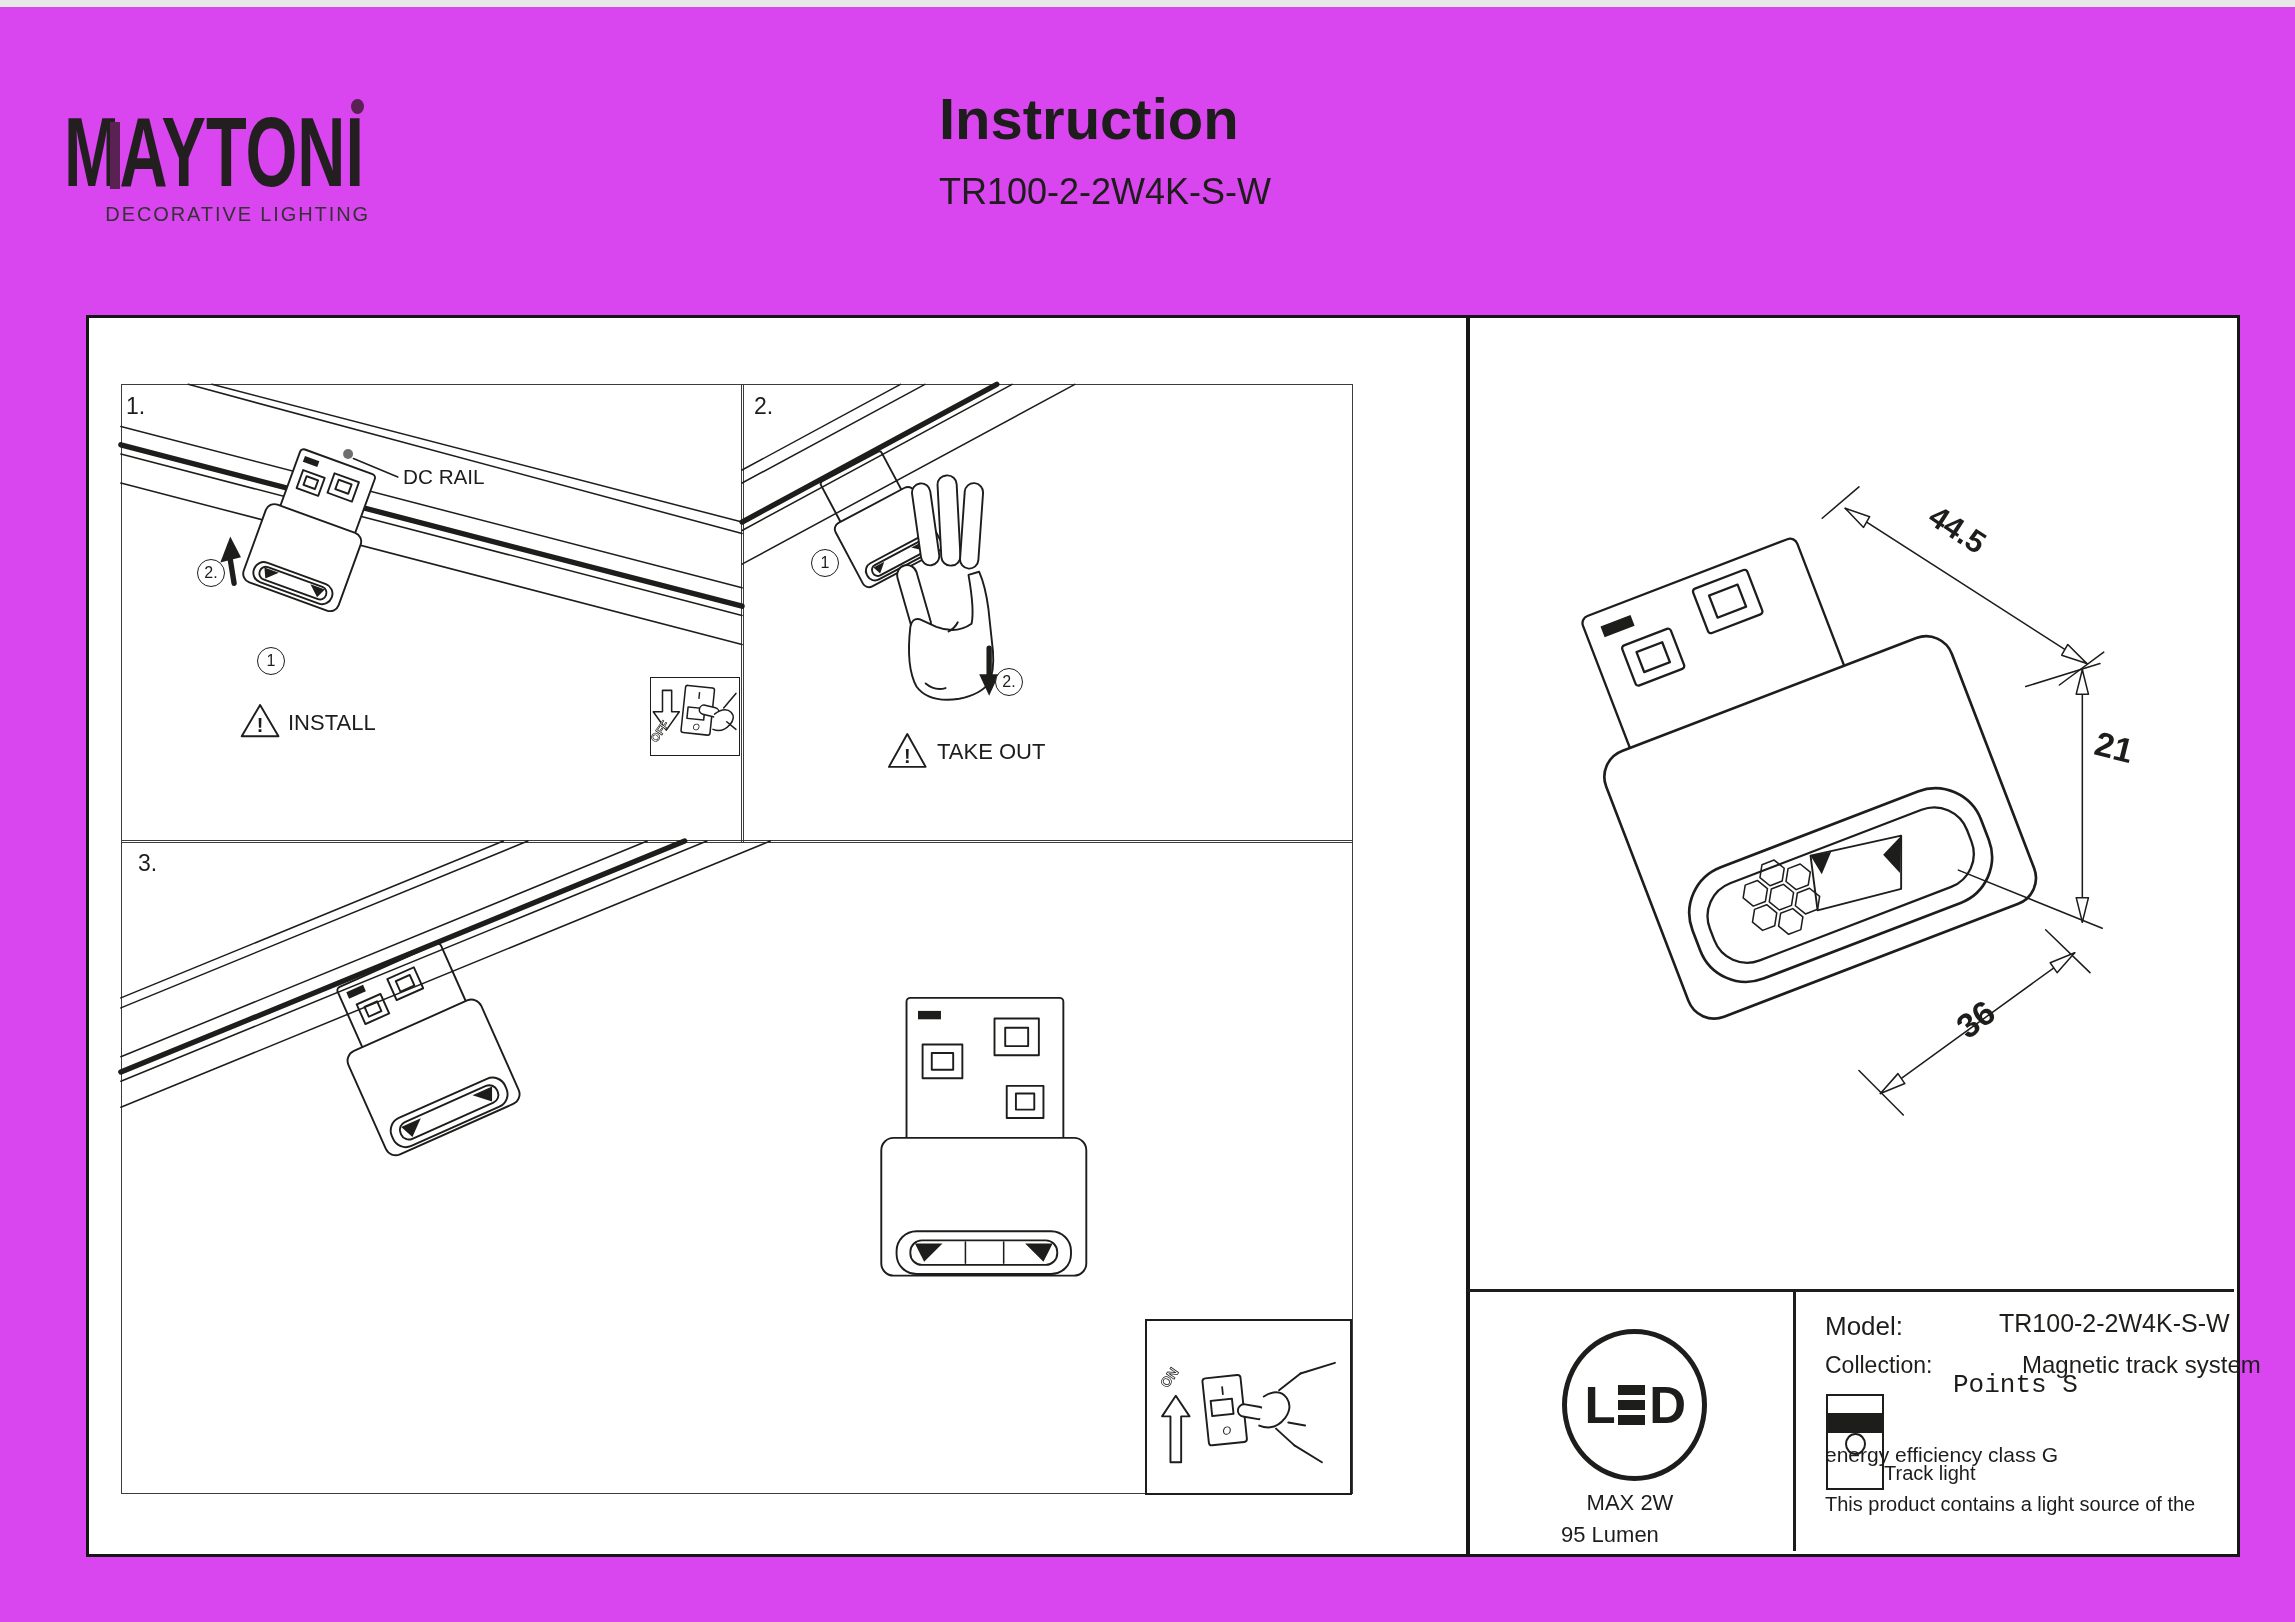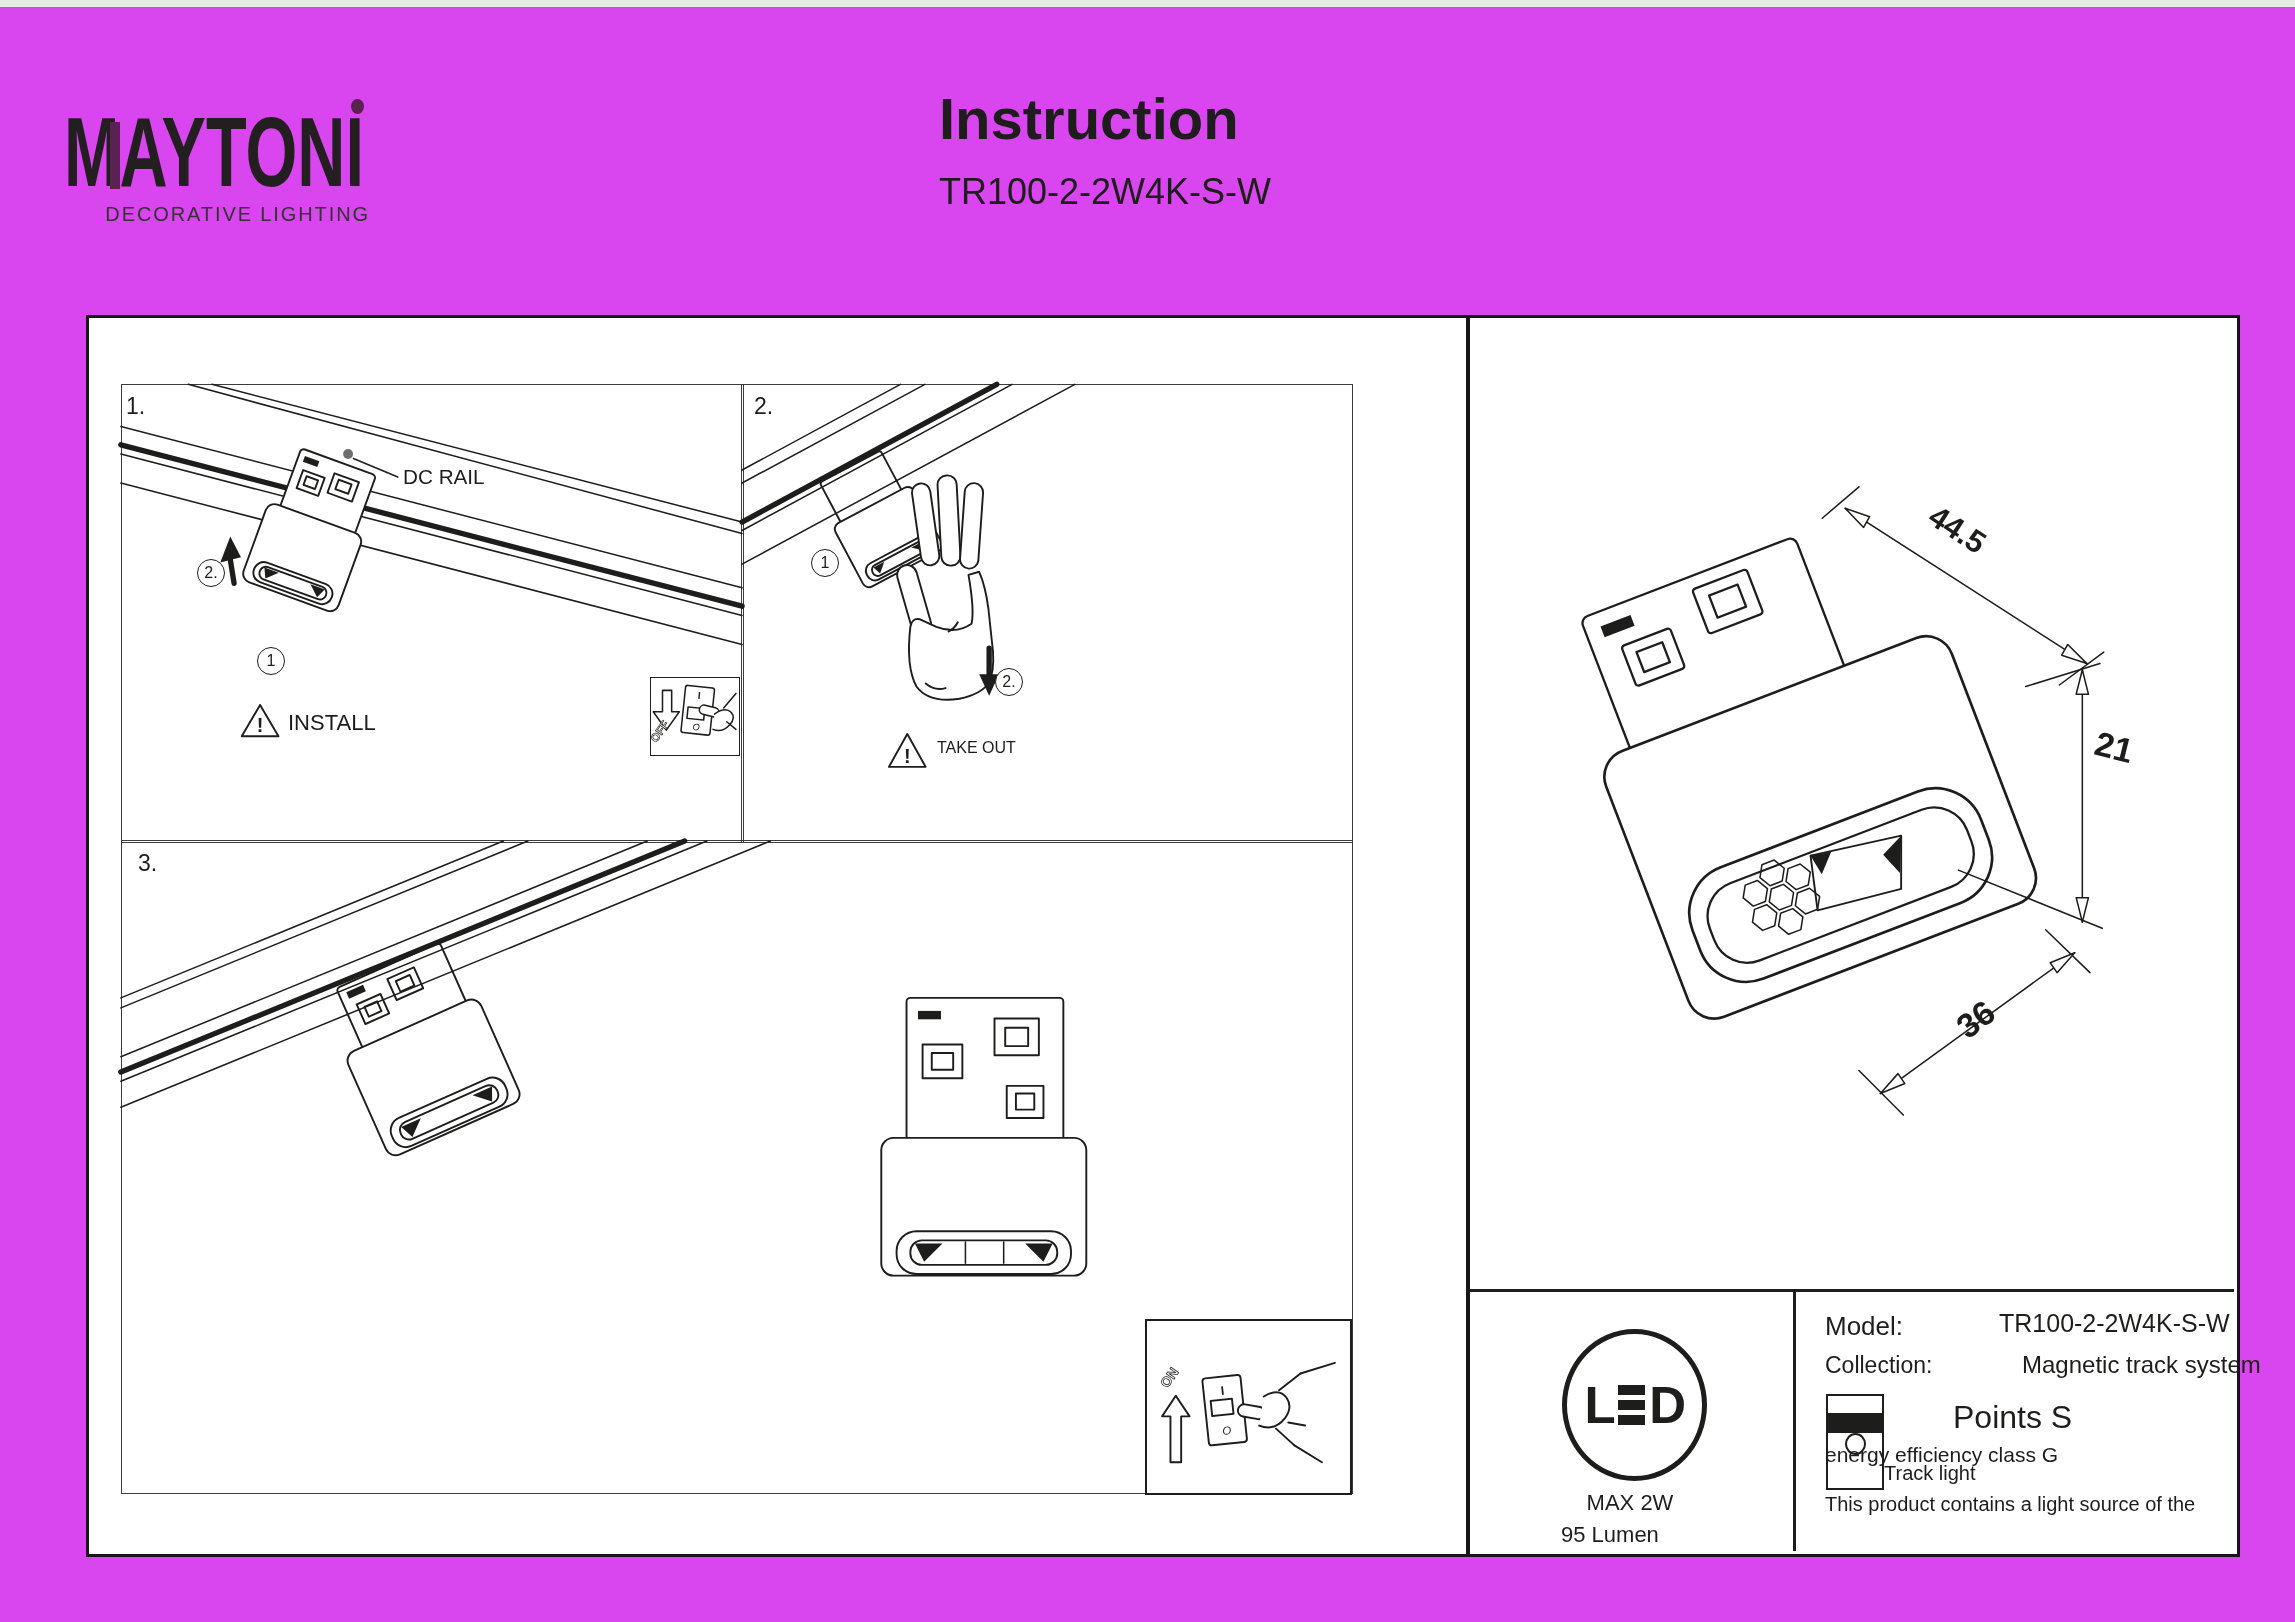--- a/index.html
+++ b/index.html
@@ -276,21 +276,21 @@
   <div class="t" style="left:138px;top:843px;font-size:23px;">3.</div>
 
   <div class="t" style="left:403px;top:458px;font-size:20.7px;">DC RAIL</div>
 
   <div class="circ" style="left:197px;top:552px;">2.</div>
   <div class="circ" style="left:257px;top:640px;">1</div>
   <div class="t" style="left:288px;top:703px;font-size:22px;">INSTALL</div>
 
   <div class="circ" style="left:811px;top:542px;">1</div>
   <div class="circ" style="left:995px;top:661px;">2.</div>
-  <div class="t" style="left:937px;top:732px;font-size:16px;">TAKE OUT</div>
+  <div class="t" style="left:937px;top:732px;font-size:22px;">TAKE OUT</div>
 
   <div class="t" style="left:1927px;top:505px;font-size:31px;font-weight:bold;transform:rotate(33deg);">44.5</div>
   <div class="t" style="left:2095px;top:721px;font-size:34px;font-weight:bold;transform:rotate(14deg);">21</div>
   <div class="t" style="left:1957px;top:993px;font-size:34px;font-weight:bold;transform:rotate(-37deg);">36</div>
 
   <div class="led-circle">
     <span class="led-letter">L</span>
     <span class="led-ebars">
         <div></div>
         <div></div>
@@ -303,19 +303,19 @@
 
   <div class="t" style="left:1825px;top:1305px;font-size:26px;">Model:</div>
   <div class="t" style="left:1999px;top:1302px;font-size:25px;">TR100-2-2W4K-S-W</div>
   <div class="t" style="left:1825px;top:1345px;font-size:23px;">Collection:</div>
   <div class="t" style="left:2022px;top:1344px;font-size:24px;">Magnetic track system</div>
 
   <div class="spec-icon">
     <div class="band"></div>
     <div class="dotc"></div>
   </div>
-  <div class="t" style="left:1953px;top:1392px;font-size:32px;">Points S</div>
+  <div class="t" style="left:1953px;top:1364px;font-size:26px;font-family:Liberation Mono, monospace;">Points S</div>
   <div class="t" style="left:1884px;top:1455px;font-size:20px;">Track light</div>
   <div class="t" style="left:1825px;top:1486px;font-size:20px;">This product contains a light source of the</div>
   <div class="t" style="left:1825px;top:1436px;font-size:21px;">energy efficiency class G</div>
 
 </div>
 
 
 </body></html>

